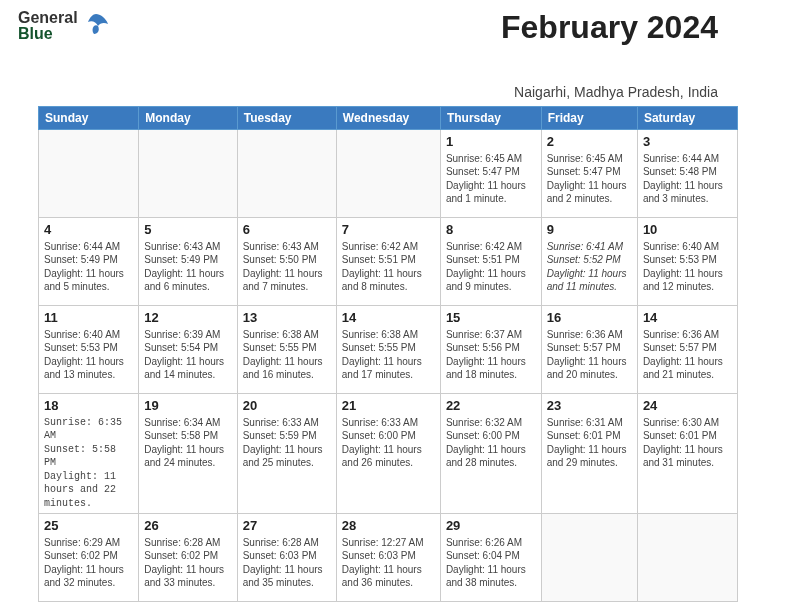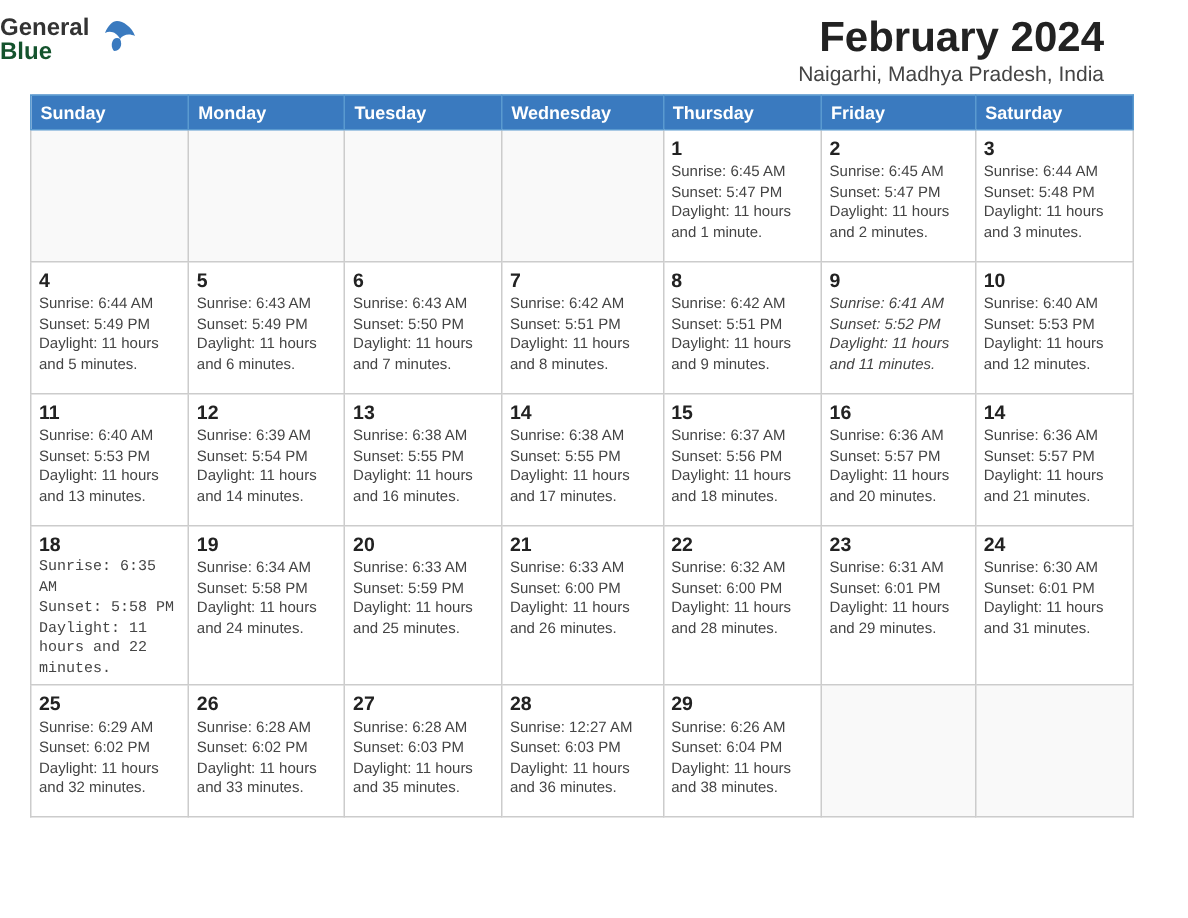--- a/index.html
+++ b/index.html
@@ -6,40 +6,41 @@
     body {
       font-family: Arial, sans-serif;
       background: #fff;
       width: 792px;
       height: 612px;
       overflow: hidden;
     }
     .page {
       width: 736px;
       height: 612px;
-      padding: 10px 0;
+      padding: 10px 18px;
     }
     .header {
       display: flex;
       justify-content: space-between;
       align-items: flex-start;
       margin-bottom: 6px;
     }
     .title-section {
       text-align: right;
     }
     .month-title {
-      font-size: 28px;
+      font-size: 32px;
       font-weight: bold;
       color: #222;
       line-height: 1.1;
     }
     .location {
       font-size: 14px;
       color: #444;
+      margin-top: 39px;
     }
     .calendar {
       width: 100%;
       border-collapse: collapse;
       font-size: 10.5px;
       margin-left: 20px;
     }
     .calendar th {
       background-color: #3a7abf;
       color: #fff;

